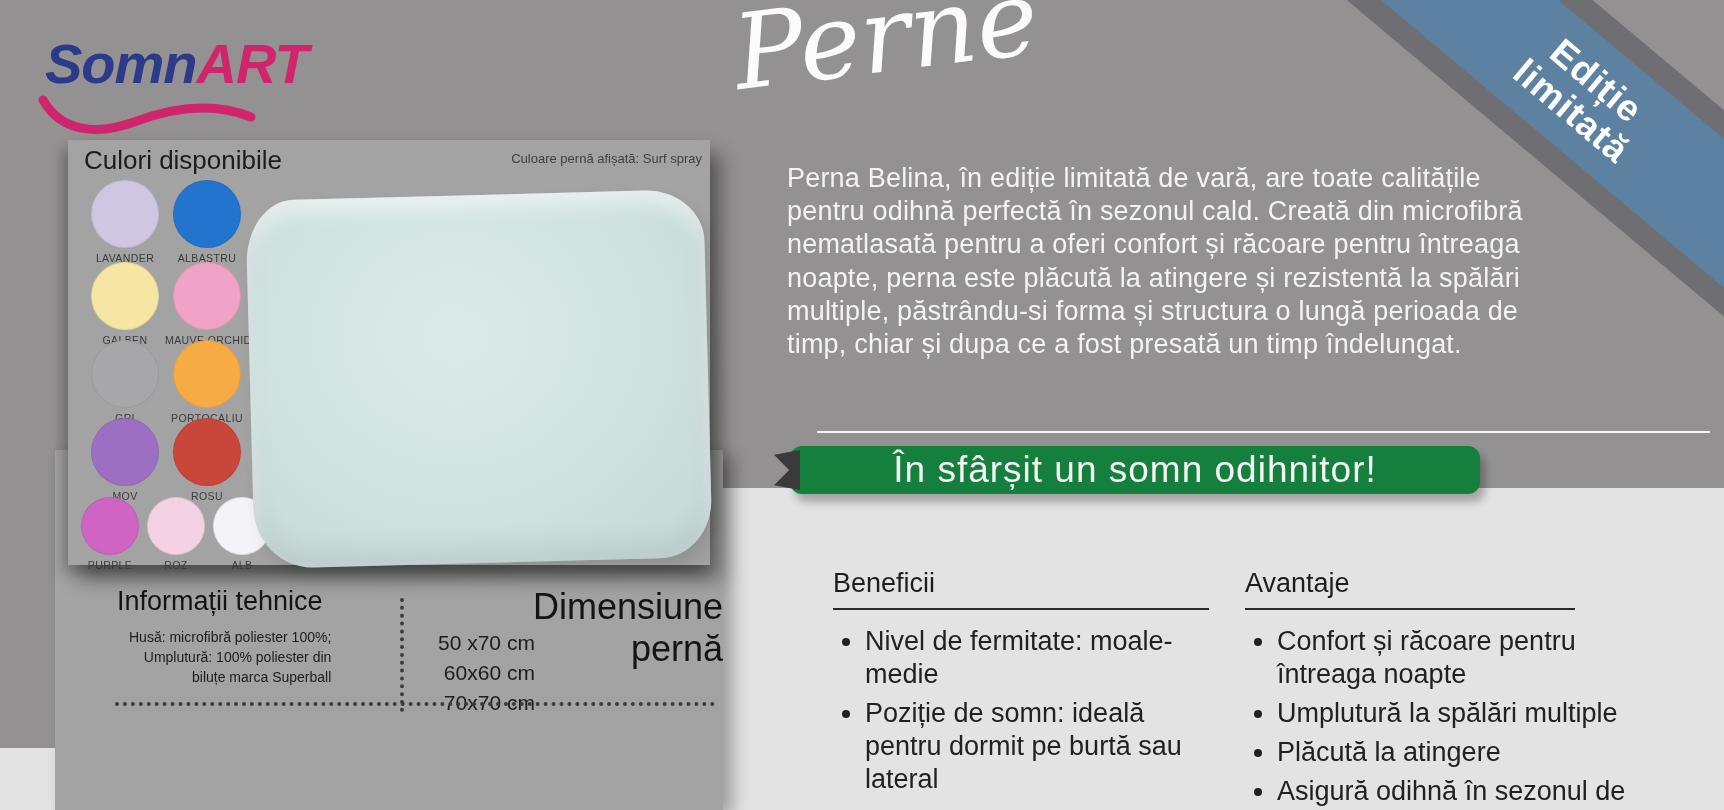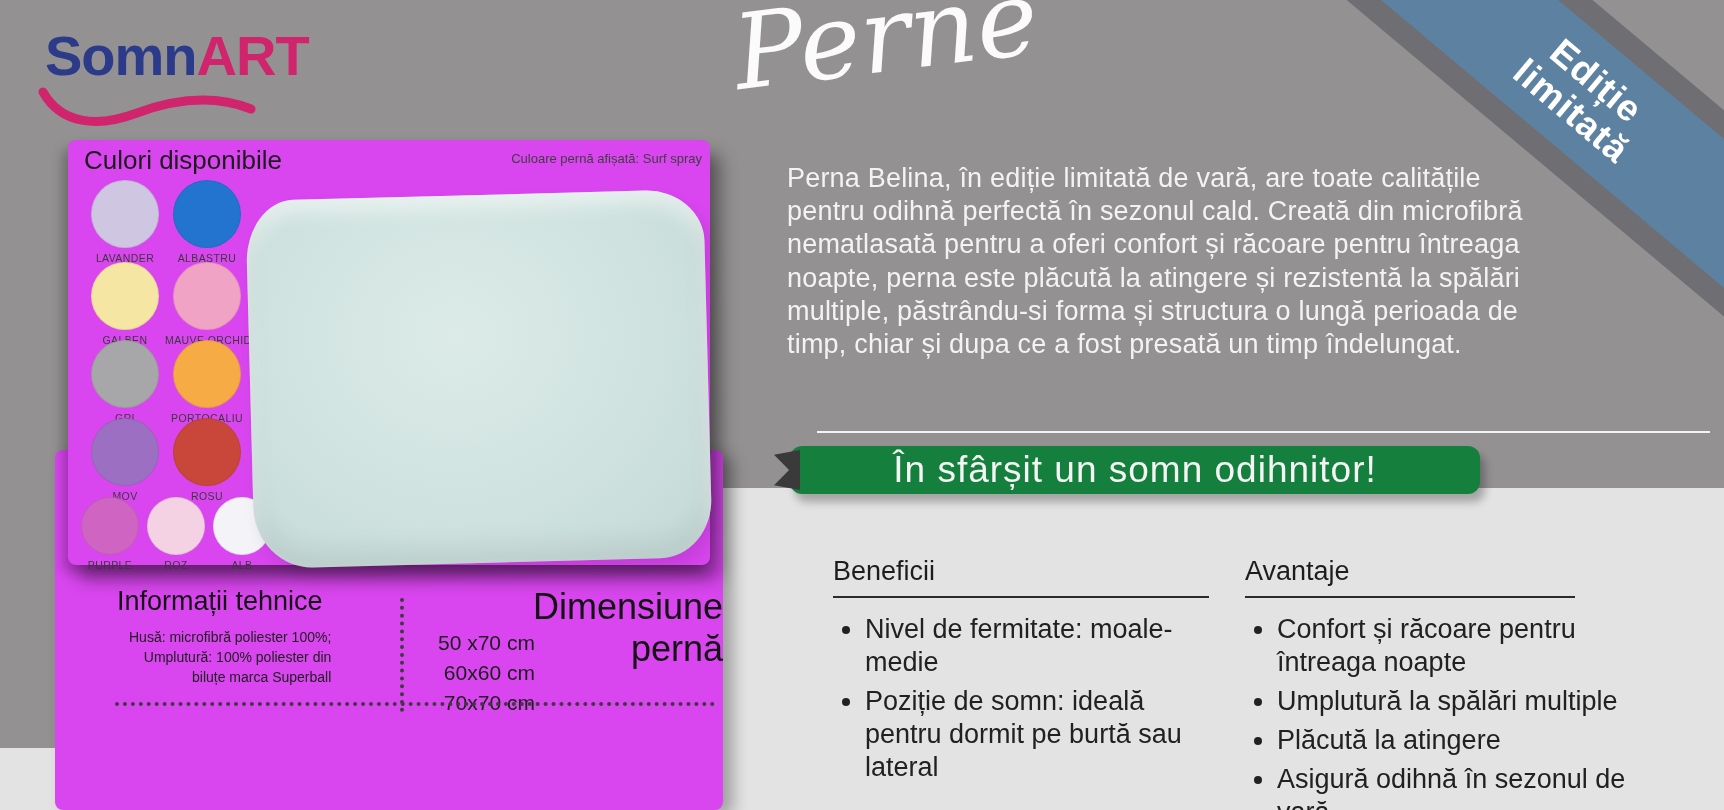--- a/index.html
+++ b/index.html
@@ -6,21 +6,21 @@
   .canvas{
     position:relative;width:1724px;height:810px;overflow:hidden;
     background:#e4e3e3;font-family:"Liberation Sans",sans-serif;
     -webkit-font-smoothing:antialiased;
   }
   
   .bg-gray-top{position:absolute;left:0;top:0;width:1724px;height:488px;background:#949192;}
   .bg-gray-left{position:absolute;left:0;top:488px;width:723px;height:260px;background:#949192;}
 
   
-  .logo{position:absolute;left:45px;top:28px;z-index:5;}
+  .logo{position:absolute;left:45px;top:36px;z-index:5;font-style:italic;}
   .logo-text{font-size:56px;font-weight:bold;letter-spacing:-1px;line-height:1;}
   .logo-somn{color:#2c3a8a;}
   .logo-art{color:#d0246d;}
   .logo-swoosh{position:absolute;left:-10px;top:54px;}
 
   
   .ribbon-clip{position:absolute;top:0;right:0;width:460px;height:330px;overflow:hidden;z-index:4;pointer-events:none;}
   .ribbon-band-shadow{position:absolute;width:700px;height:158px;left:-30px;top:17px;background:#6f6e72;transform:rotate(40deg);}
   .ribbon-band{position:absolute;width:700px;height:114px;left:-30px;top:39px;background:#5d81a1;transform:rotate(40deg);
     display:flex;align-items:center;justify-content:center;}
@@ -49,29 +49,29 @@
   .banner::before{
     content:"";position:absolute;left:-16px;top:4px;width:26px;height:40px;background:#3b3a3a;
     clip-path:polygon(100% 0,0 12%,58% 50%,0 88%,100% 100%);
   }
   .banner-text{color:#f5f4f4;font-size:37px;letter-spacing:1px;white-space:nowrap;}
 
   
   .list-col{position:absolute;top:556px;z-index:3;color:#212121;}
   .col-benefits{left:833px;width:385px;}
   .col-advantages{left:1245px;width:430px;}
-  .col-title{font-size:27px;color:#1d1d1d;}
+  .col-title{font-size:27px;color:#1d1d1d;margin-top:12px;}
   .col-rule{height:0;border-bottom:2px solid #2b2b2b;margin-top:9px;}
   .col-benefits .col-rule{width:376px;}
   .col-advantages .col-rule{width:330px;}
   .list-col ul{margin:15px 0 0 0;padding-left:32px;font-size:27px;line-height:1.22;}
   .list-col li{margin-bottom:6px;}
 
   
-  .panel{background:#d946ef;position:absolute;border-radius:8px;}
+  .panel{background:#a3a3a3;position:absolute;}
   .panel-colors{
     left:68px;top:140px;width:642px;height:425px;z-index:3;
     box-shadow:-6px 8px 12px rgba(0,0,0,0.22),10px 14px 18px rgba(0,0,0,0.42);
   }
   .panel-colors-title{position:absolute;left:16px;top:5px;font-size:26px;color:#1c1c1c;}
   .panel-colors-note{position:absolute;right:8px;top:11px;font-size:13px;color:#3f3f3f;}
   .swatch{position:absolute;width:84px;text-align:center;}
   .swatch .dot{display:block;margin:0 auto;width:66px;height:66px;border-radius:50%;border:1px solid rgba(0,0,0,0.07);}
   .swatch.small{width:70px;}
   .swatch.small .dot{width:56px;height:56px;}

